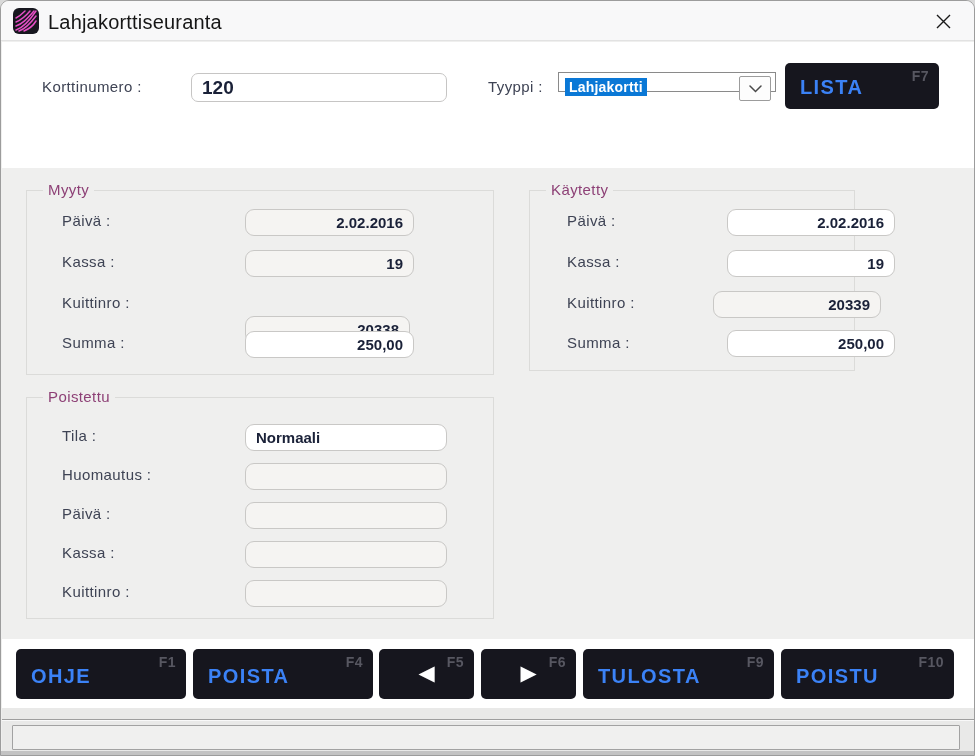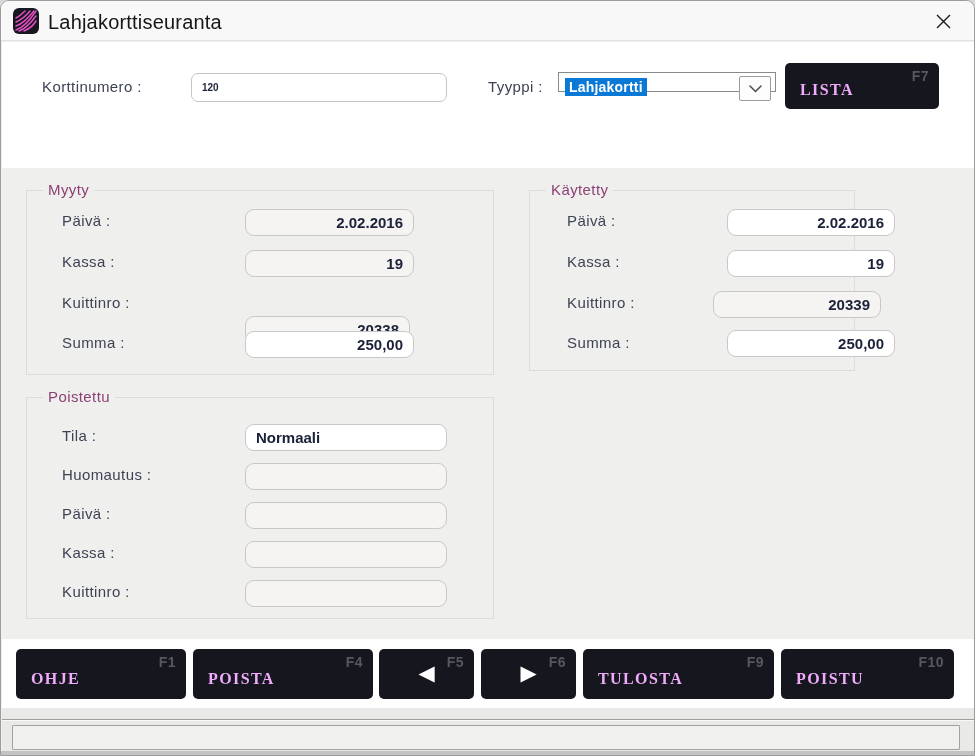--- a/index.html
+++ b/index.html
@@ -15,43 +15,43 @@
     display:flex; align-items:center;
   }
   .app-icon { position:absolute; left:12px; top:7px; width:26px; height:26px; }
   .title-text { position:absolute; left:47px; top:10px; font-size:20px; color:#161616; letter-spacing:0.2px; }
   .close-btn { position:absolute; right:14px; top:7px; width:34px; height:26px; display:flex; align-items:center; justify-content:center; cursor:default; }
   
   .header-panel { position:absolute; left:1px; top:41px; width:973px; height:126px; background:#ffffff; }
   .lbl { position:absolute; font-size:15px; color:#3e4354; letter-spacing:0.4px; font-weight:500; white-space:nowrap; }
   .txt-input {
     position:absolute; border:1px solid #c6c5c4; border-radius:7px; background:#fff;
-    font-family:"Liberation Sans", sans-serif; font-weight:bold; font-size:10px; color:#1a2138;
+    font-family:"Liberation Sans", sans-serif; font-weight:bold; font-size:19px; color:#1a2138;
     padding:0 10px; outline:none;
   }
   .combo {
     position:absolute; left:556px; top:30px; width:218px; height:20px;
     border:1px solid #8a8a8a; background:#fff;
   }
   .combo-value {
     position:absolute; left:6px; top:5px; padding:1px 4px;
     background:#0a78d6; color:#fff; font-size:14px; font-weight:bold; letter-spacing:0.2px;
   }
   .combo-arrow {
     position:absolute; right:4px; top:3px; width:32px; height:25px;
     border:1px solid #9c9c9c; border-radius:2px; background:#fdfdfd;
     display:flex; align-items:center; justify-content:center;
   }
   
   .blk-btn {
     position:absolute; background:#16161e; border:none; border-radius:5px; cursor:pointer;
   }
   .blk-btn .btn-label {
-    position:absolute; left:15px; bottom:11px; color:#f0abfc;
-    font-size:16px; font-weight:bold; letter-spacing:1.4px;font-family:Liberation Serif, serif;
+    position:absolute; left:15px; bottom:11px; color:#3b82f6;
+    font-size:20px; font-weight:bold; letter-spacing:1.4px;
   }
   .blk-btn .btn-fkey {
     position:absolute; right:10px; top:5px; color:#575761;
     font-size:14px; font-weight:bold; letter-spacing:0.5px;
   }
   .blk-btn .btn-glyph {
     position:absolute; left:0; right:0; top:12px; text-align:center;
     color:#ffffff; font-size:21px;
   }
   

